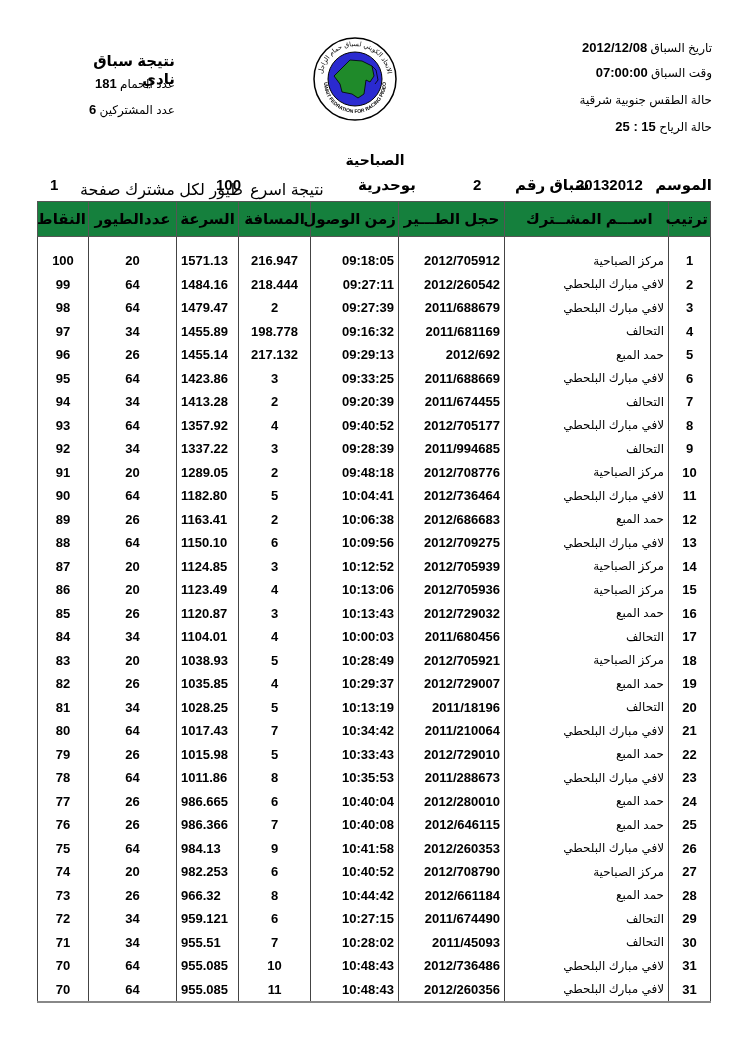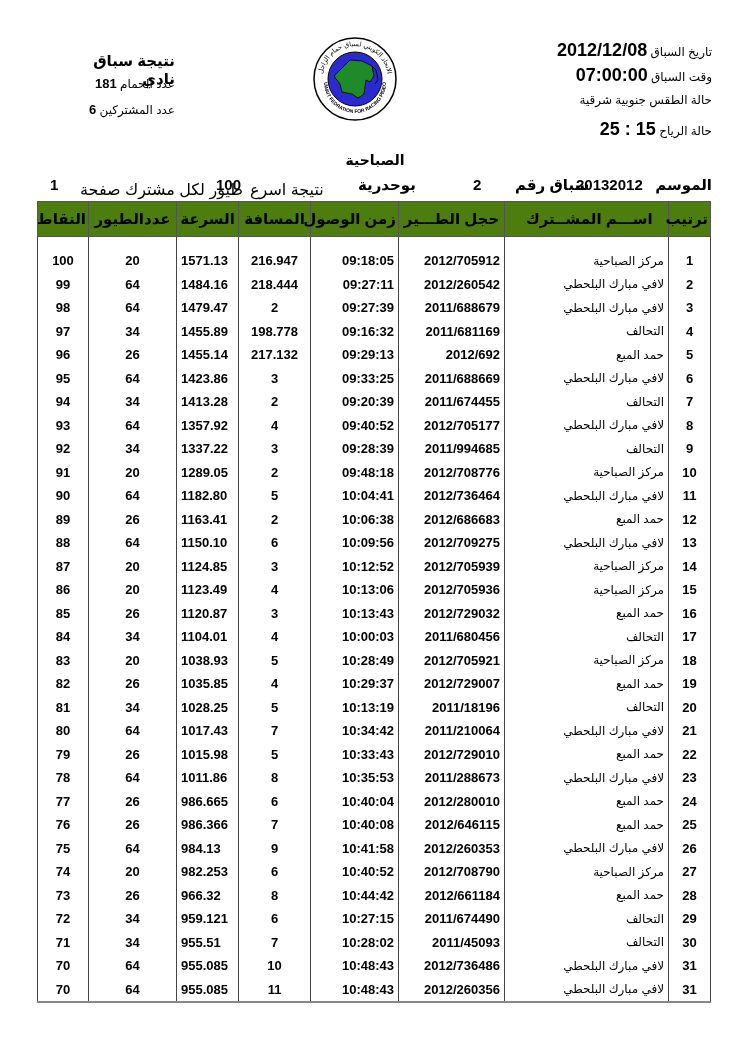--- a/index.html
+++ b/index.html
@@ -9,36 +9,36 @@
   .rtl { direction:rtl; }
   .b { font-weight:bold; }
 
   
   .hl-title { left:80px; top:52px; width:95px; text-align:right; font-size:15px; font-weight:bold; }
   .hl-line  { left:40px; width:135px; text-align:right; font-size:12px; }
   .hl-line .n { font-weight:bold; font-size:13px; }
 
   
   .hr-line { right:38px; width:200px; text-align:right; font-size:12px; }
-  .hr-line .n { font-weight:bold; font-size:18px; }
+  .hr-line .n { font-weight:bold; font-size:13px; }
 
   
   .logo { left:312px; top:36px; width:86px; height:86px; }
 
   
   .club { left:300px; top:152px; width:150px; text-align:center; font-size:14px; font-weight:bold; }
 
   
   .info { top:176px; font-size:15px; white-space:nowrap; }
   .info.small { font-size:16px; top:180px; }
 
   
   .tbl-wrap { left:37px; top:201px; width:673px; }
   table { border-collapse:collapse; width:673px; table-layout:fixed; direction:rtl; }
-  th { background:#4d7c0f; font-size:15px; font-weight:bold; height:34px; padding:0 2px;
+  th { background:#15803d; font-size:15px; font-weight:bold; height:34px; padding:0 2px;
        border:1px solid #555; vertical-align:middle; white-space:nowrap; }
   td { font-size:13px; font-weight:bold; height:23.5px; padding:0 4px; border-left:1px solid #444; border-right:1px solid #444;
        white-space:nowrap; vertical-align:middle; }
   td.name { font-weight:normal; font-size:12px; }
   td.c { text-align:center; }
   td.r { text-align:right; direction:ltr; }
   td.l { text-align:left; direction:ltr;margin-left:35px; }
   tr.gap td { height:12px; border-top:1px solid #444; }
   tbody tr:last-child td { border-bottom:2px solid #888; }
 </style>

